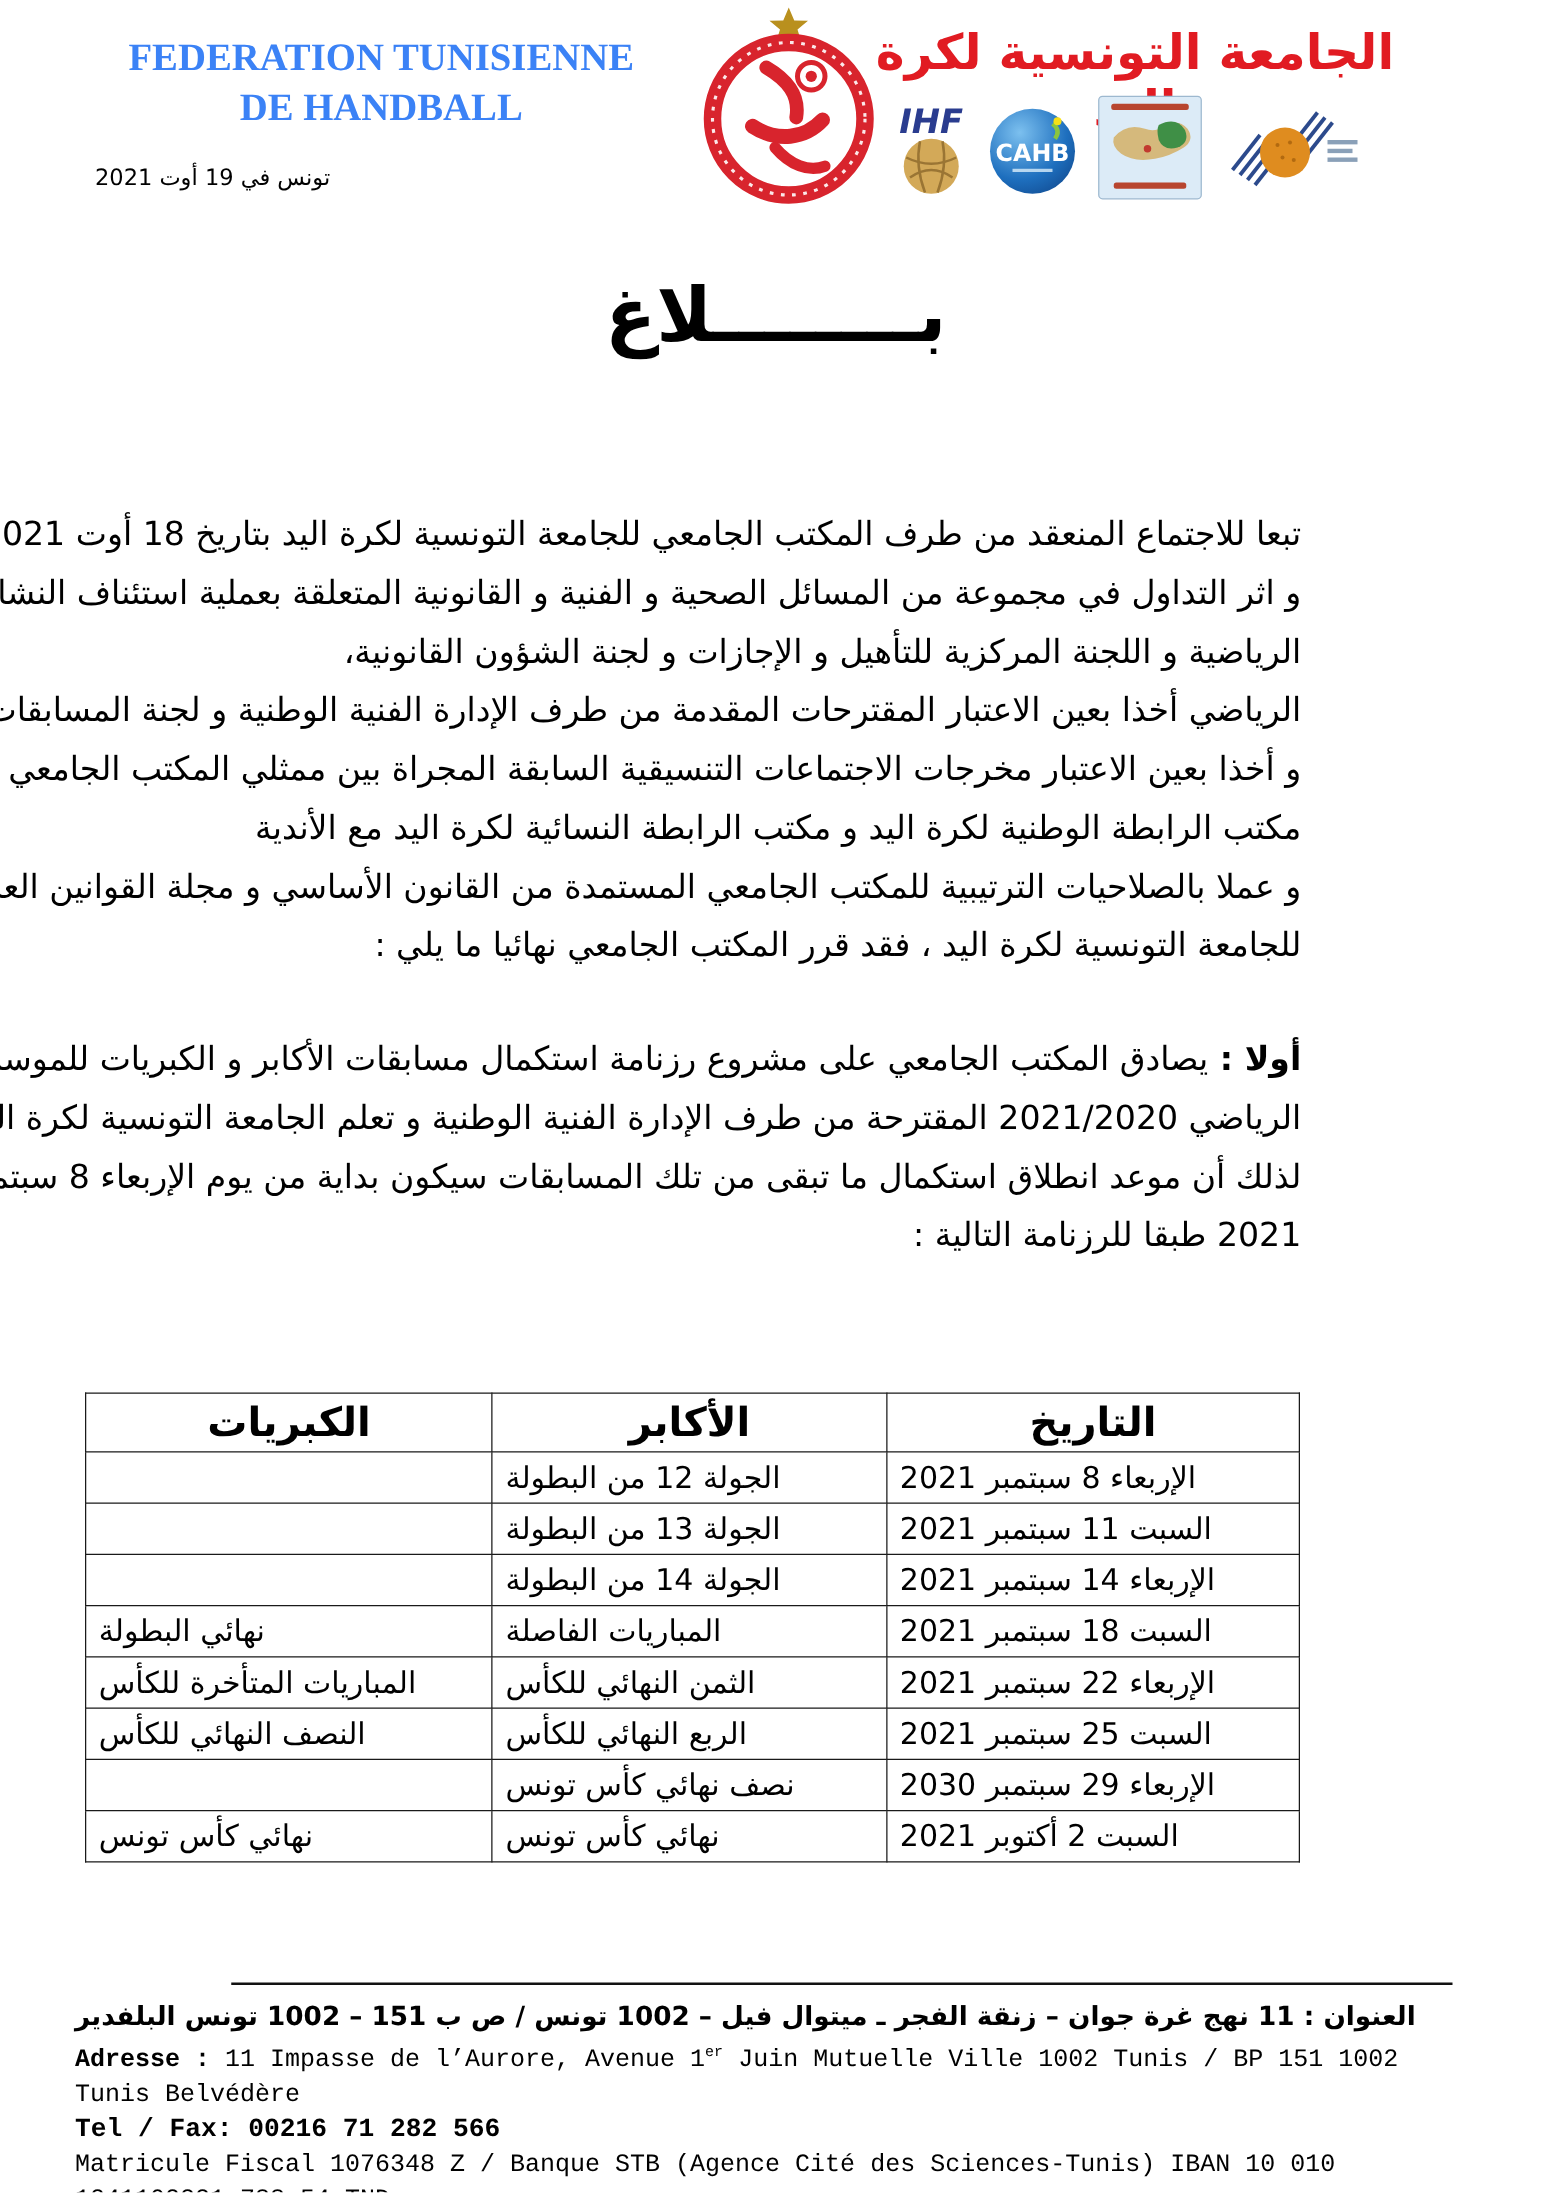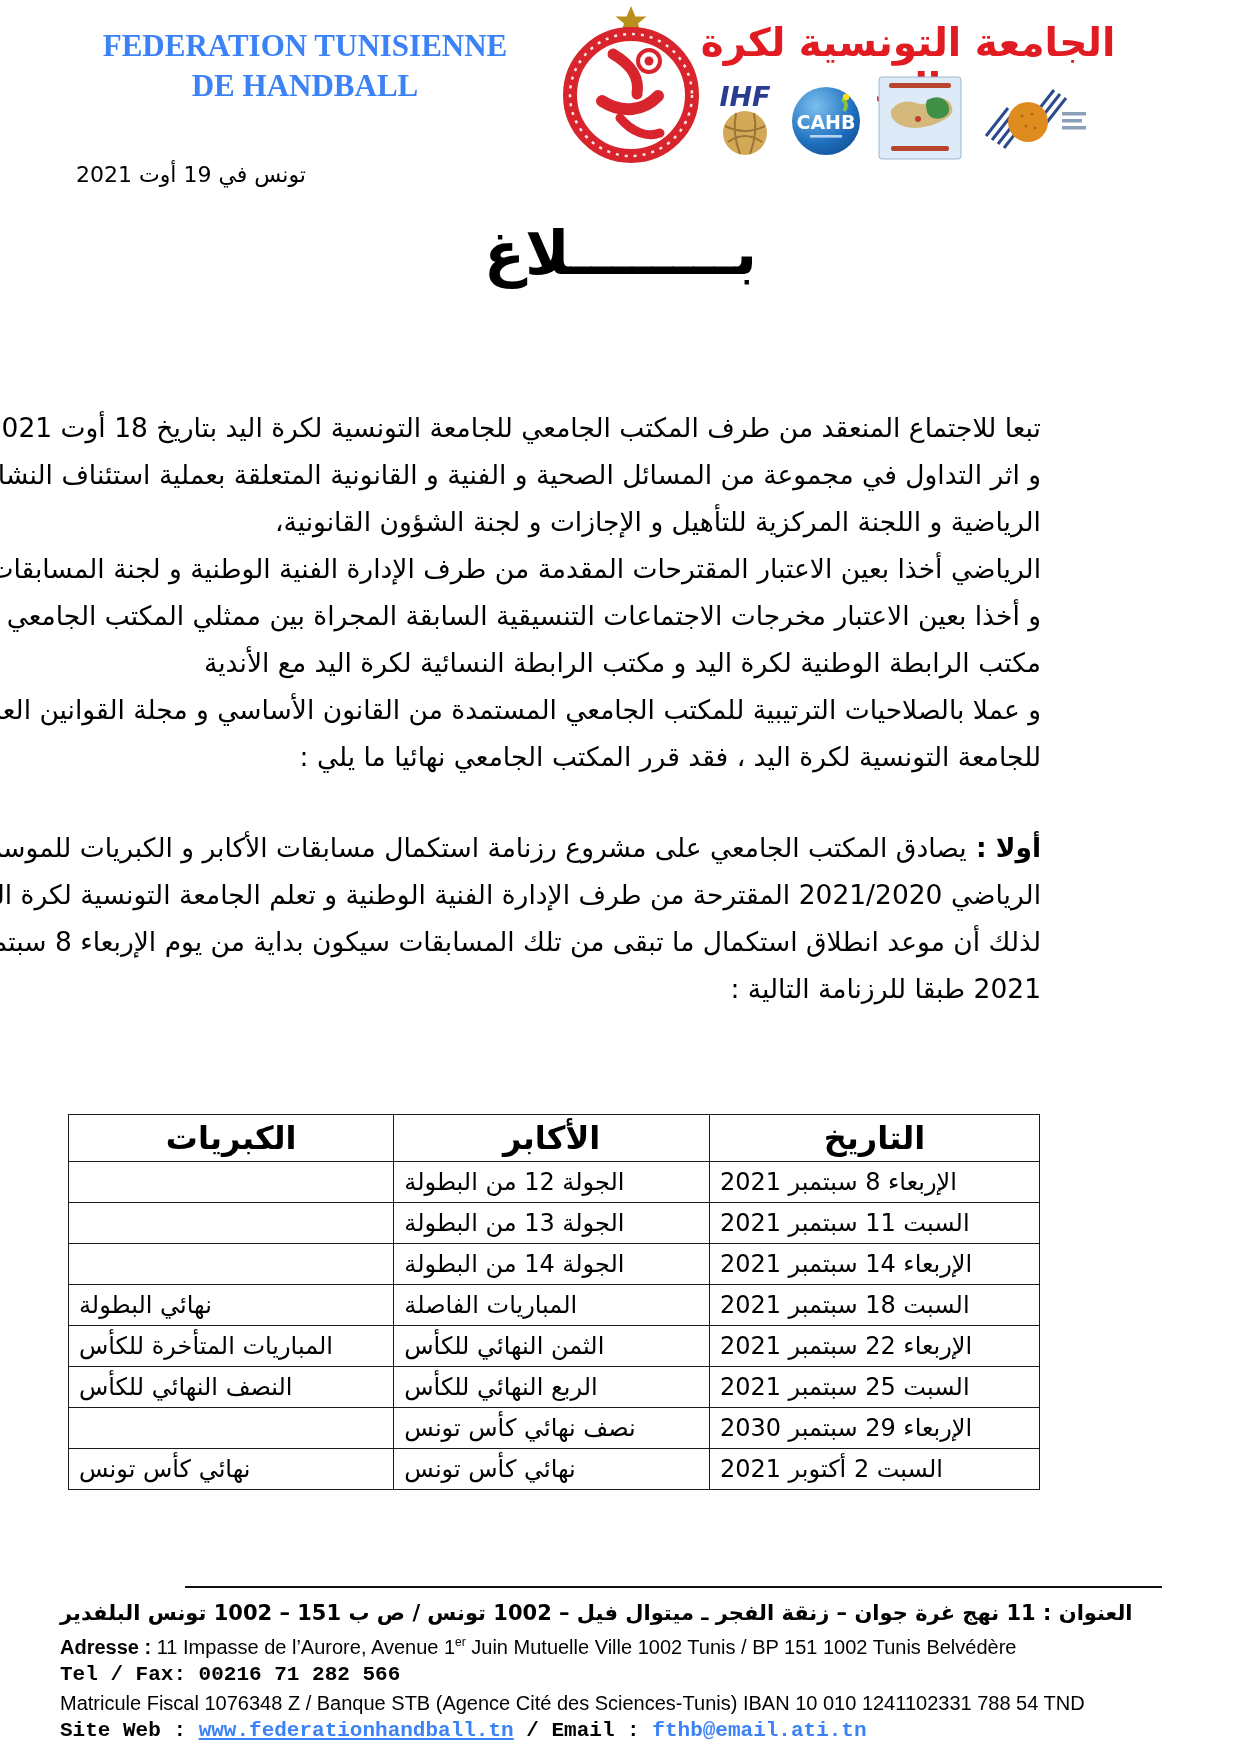--- a/index.html
+++ b/index.html
@@ -12,21 +12,21 @@
           line-height:40px;color:#3b82f6;}
   .org-ar{position:absolute;left:698px;top:20px;width:420px;text-align:center;
           direction:rtl;font-weight:bold;font-size:39px;color:#e11b22;}
   .logo{position:absolute;}
   .fthb{left:550px;top:4px;}
   .ihf{left:716px;top:78px;}
   .cahb{left:790px;top:84px;}
   .arab{left:878px;top:76px;}
   .med{left:980px;top:84px;}
 
-  .date-line{position:absolute;left:76px;top:162px;direction:rtl;font-size:22px;}
+  .date-line{position:absolute;left:76px;top:132px;direction:rtl;font-size:18px;}
 
   
   .doc-title{position:absolute;left:0;top:218px;width:100%;text-align:center;
              direction:rtl;font-size:60px;font-weight:bold;}
 
   
   .body-text{position:absolute;left:75px;top:404px;width:966px;direction:rtl;
              font-size:26.5px;}
   .body-line{line-height:47px;text-align:right;white-space:nowrap;}
   .para2{margin-top:44px;}
@@ -37,21 +37,21 @@
          border-collapse:collapse;font-size:24px;}
   .sched th,.sched td{border:1.5px solid #1a1a1a;padding:0 10px;height:40px;
          vertical-align:middle;}
   .sched th{font-weight:bold;text-align:center;font-size:32px;height:46px;}
   .sched td{text-align:left;}
 
   
   .foot-rule{position:absolute;left:185px;top:1586px;width:977px;border-top:2px solid #111;}
   .footer{position:absolute;left:60px;top:1598px;width:1121px;text-align:left;}
   .f-ar{direction:rtl;font-size:21px;font-weight:bold;line-height:30px;}
-  .f-serif{font-family:Liberation Sans, sans-serif;font-size:20px;line-height:28px;}
+  .f-serif{font-family:Liberation Mono, monospace;font-size:20px;line-height:28px;}
   .f-bold-sans{font-family:Liberation Mono, monospace;font-weight:bold;font-size:21px;line-height:28px;}
   .link{color:#3b82f6;text-decoration:none;font-weight:bold;}
   .link.u{text-decoration:underline;}
   sup{font-size:12px;}
 </style>
 </head>
 <body>
 
 <div class="page">
 

